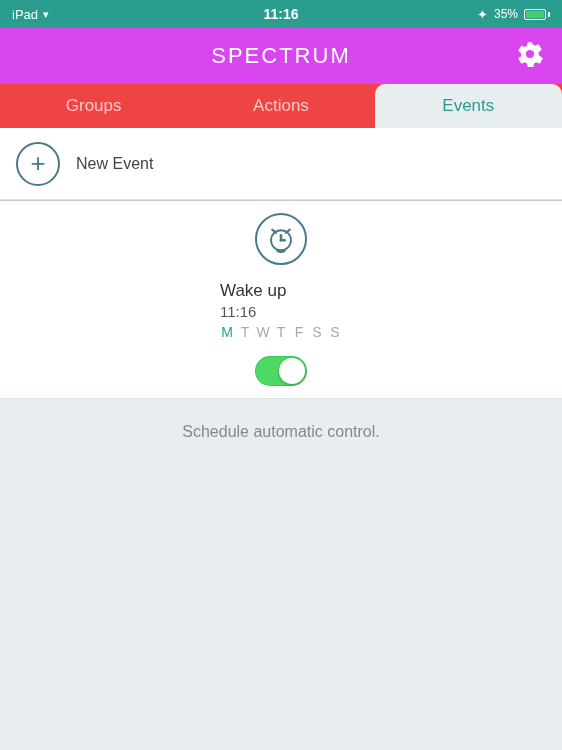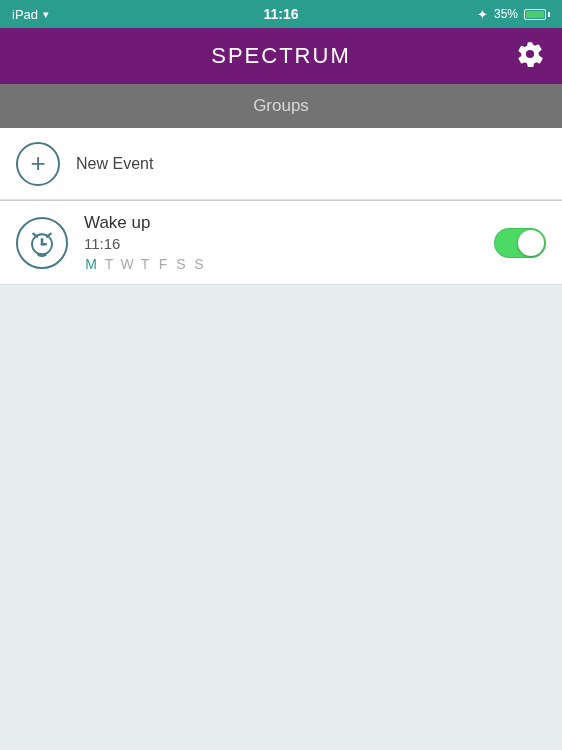--- a/index.html
+++ b/index.html
@@ -47,21 +47,21 @@
       border-radius: 1px;
     }
     .battery-tip {
       width: 2px; height: 5px;
       background: white;
       border-radius: 0 1px 1px 0;
     }
 
     
     .header {
-      background: #701a75;
+      background: #d946ef;
       height: 56px;
       display: flex;
       align-items: center;
       justify-content: center;
       position: relative;
     }
     .header-title {
       color: white;
       font-size: 22px;
       font-weight: 400;
@@ -73,21 +73,21 @@
       top: 50%;
       transform: translateY(-50%);
       width: 36px; height: 36px;
       display: flex; align-items: center; justify-content: center;
       cursor: pointer;
     }
     .gear-icon svg { width: 28px; height: 28px; fill: white; }
 
     
     .tab-bar {
-      background: #737373;
+      background: #ef4444;
       height: 44px;
       display: flex;
       border-bottom: none;
       text-align: center;
     }
     .tab-item {
       flex: 1;
       display: flex;
       align-items: center;
       justify-content: center;
@@ -141,20 +141,21 @@
 
     
     .event-row {
       background: white;
       min-height: 80px;
       display: flex;
       align-items: center;
       padding: 12px 16px;
       gap: 16px;
       border-bottom: 1px solid #dde2e5;
+      flex-direction: column;
     }
     .alarm-circle {
       width: 52px; height: 52px;
       border-radius: 50%;
       border: 2px solid #4a7a8a;
       display: flex; align-items: center; justify-content: center;
       flex-shrink: 0;
       color: #4a7a8a;
     }
     .alarm-circle svg { width: 30px; height: 30px; }
@@ -231,20 +232,26 @@
         <path d="M12 15.5A3.5 3.5 0 018.5 12 3.5 3.5 0 0112 8.5a3.5 3.5 0 013.5 3.5 3.5 3.5 0 01-3.5 3.5m7.43-2.92c.04-.36.07-.74.07-1.08s-.03-.73-.07-1.08l2.32-1.81c.21-.16.27-.44.14-.67l-2.2-3.81c-.13-.23-.41-.32-.64-.23l-2.74 1.1c-.57-.44-1.18-.81-1.86-1.09L14 2.42c-.04-.26-.27-.42-.54-.42H10.5c-.27 0-.5.16-.54.42l-.41 2.58c-.68.28-1.3.65-1.86 1.09L4.95 5c-.23-.09-.51 0-.64.23L2.11 9.04c-.13.23-.07.51.14.67l2.32 1.81c-.04.35-.07.73-.07 1.08s.03.73.07 1.08L2.25 15.5c-.21.16-.27.44-.14.67l2.2 3.81c.13.23.41.32.64.23l2.74-1.1c.57.44 1.18.81 1.86 1.09l.41 2.58c.04.26.27.42.54.42h3.96c.27 0 .5-.16.54-.42l.41-2.58c.68-.28 1.3-.65 1.86-1.09l2.74 1.1c.23.09.51 0 .64-.23l2.2-3.81c.13-.23.07-.51-.14-.67l-2.32-1.81z"></path>
       </svg>
     </span>
   </div>
 </div>
 
 <div class="tab-bar">
   <div class="tab-item">
     <span>Groups</span>
   </div>
+  <div class="tab-item">
+    <span>Actions</span>
+  </div>
+  <div class="tab-item active">
+    <span>Events</span>
+  </div>
 </div>
 
 <div class="content">
 
   <div class="new-event-row">
     <div class="plus-circle">
       <span>+</span>
     </div>
     <span class="new-event-label">New Event</span>
   </div>
@@ -282,14 +289,15 @@
         </div>
     </div>
 
     <div class="toggle-container">
       <div class="toggle">
         <div class="toggle-knob"></div>
       </div>
     </div>
   </div>
 
+  <div class="footer-description">Schedule automatic control.</div>
 
 </div>
 
 </body></html>

